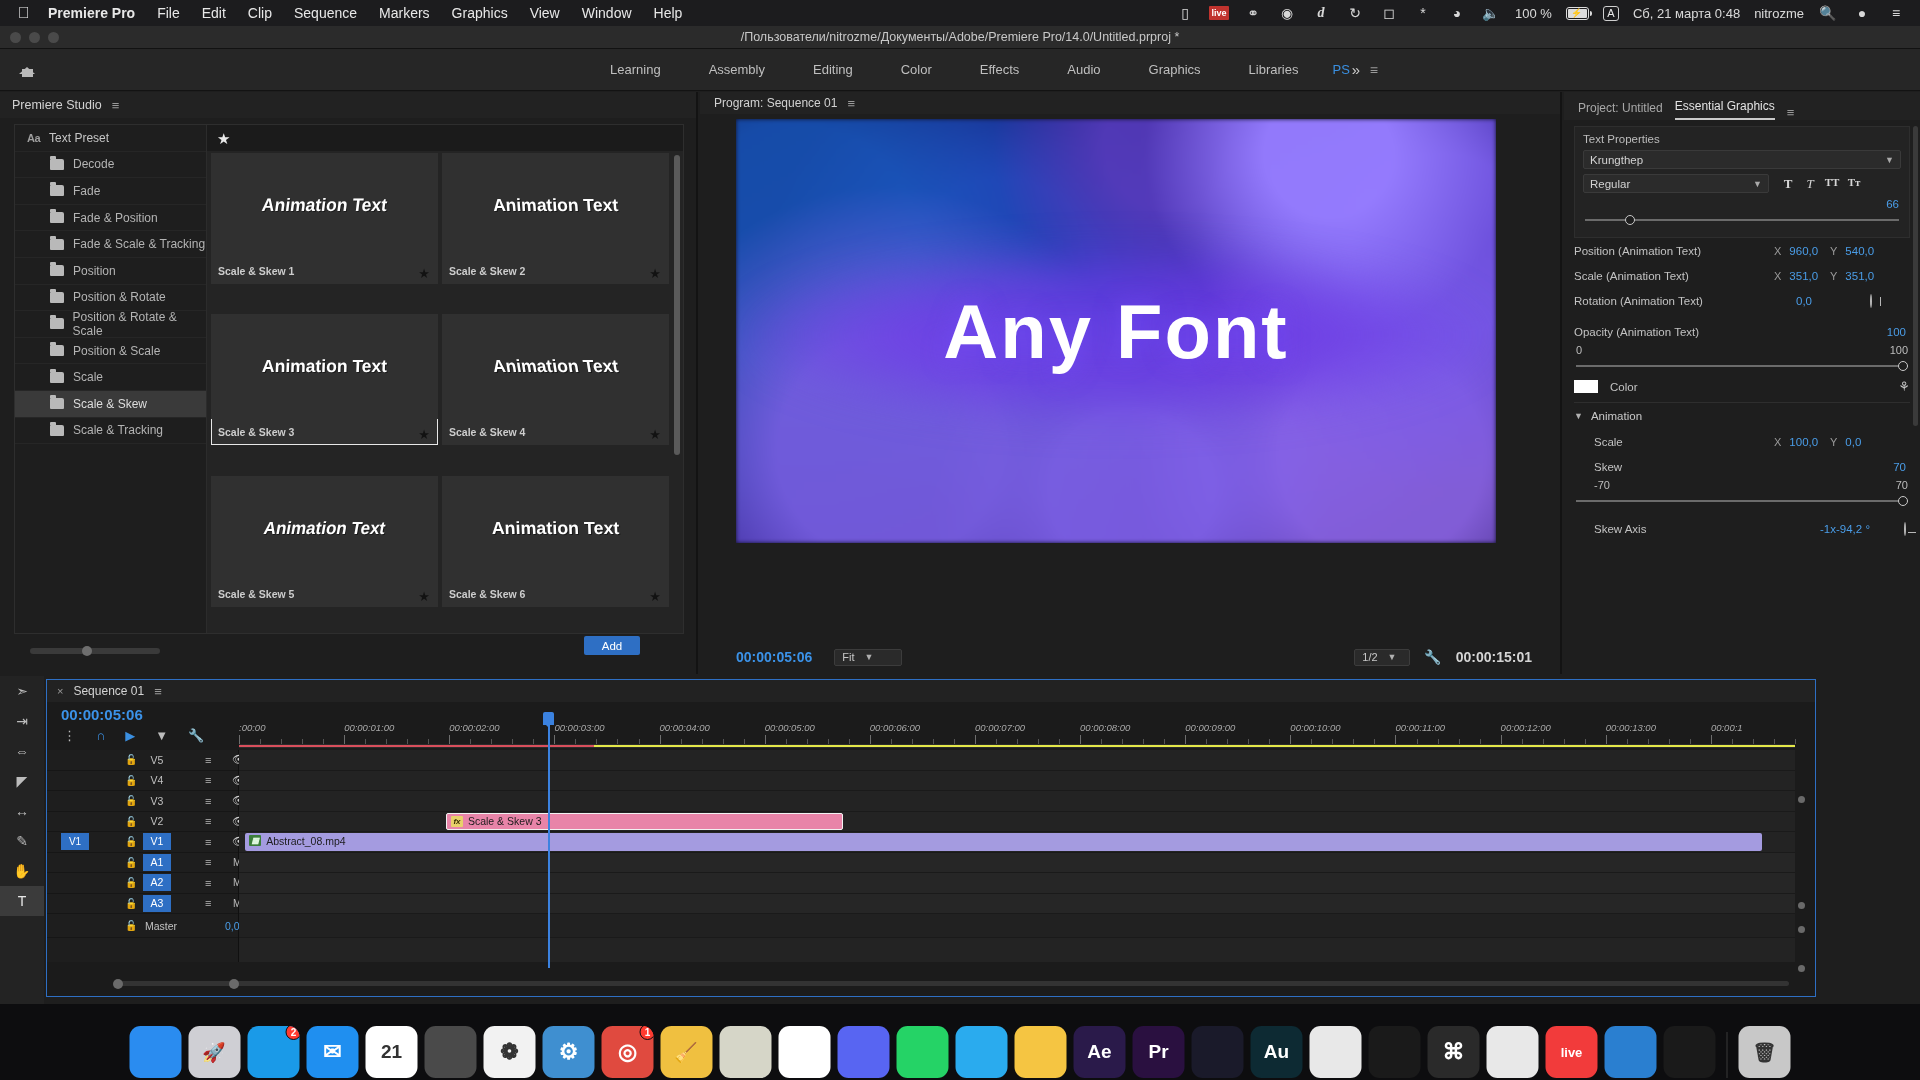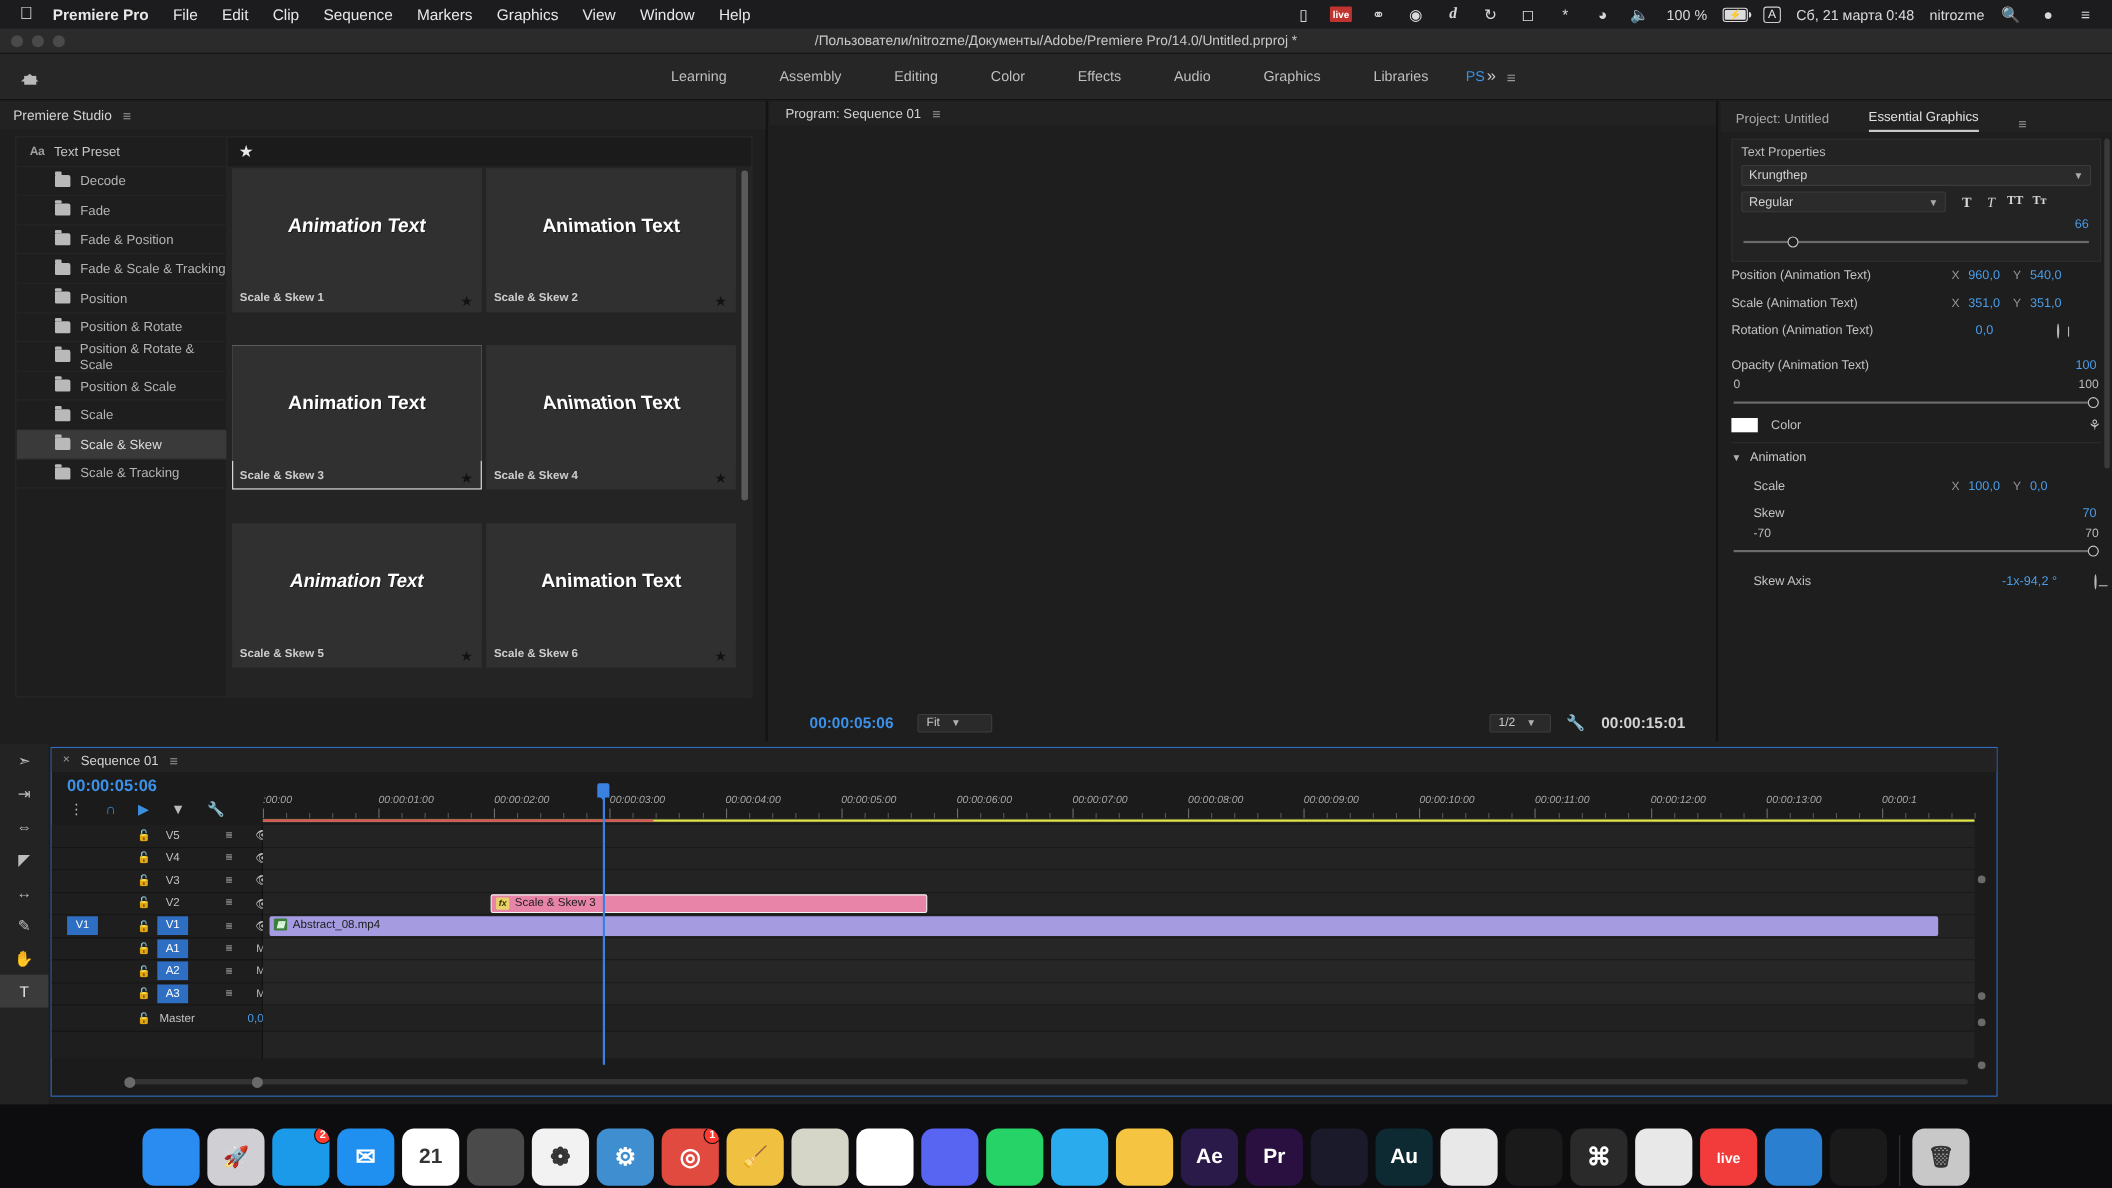--- a/index.html
+++ b/index.html
@@ -132,21 +132,21 @@
   #phead:after{content:"";position:absolute;left:0;top:11px;border-left:5.5px solid transparent;
      border-right:5.5px solid transparent;border-top:6px solid #3b82e0;}
   #transport{ position:absolute; left:0; right:0; top:612px; height:30px; display:flex;
      align-items:center; justify-content:center; gap:26px;}
   .tbtn{ width:17px; height:17px; display:flex; align-items:center; justify-content:center;
      color:#b0b0b0; font-size:13px;}
   #plusBtn{ position:absolute; right:28px; top:617px; color:#c6c6c6; font-size:17px;}
 
   
   #egp{ left:1564px; top:0; width:356px; height:582px; background:#1e1e1e;}
-  #egpTabs{ height:28px; background:#222; display:flex; align-items:flex-end; gap:36px; padding:0 14px 0 14px;}
+  #egpTabs{ height:28px; background:#222; display:flex; align-items:flex-end; gap:12px; padding:0 14px 0 14px;}
   #egpTabs .pt{ font-size:12px; padding-bottom:5px; color:#a8a8a8;}
   #egpTabs .pt.act{ color:#e3e3e3; border-bottom:2px solid #c9c9c9;}
   #egpBody{ position:absolute; left:0; top:28px; right:0; bottom:0; padding:6px 10px 0 10px;}
   .tpBox{ background:#232323; border:1px solid #2e2e2e; padding:6px 8px 10px 8px; margin-bottom:0;}
   .tpLabel{ color:#bdbdbd; font-size:11.5px; margin-bottom:5px;}
   .ddl{ height:19px; background:#2b2b2b; border:1px solid #3a3a3a; display:flex; align-items:center;
      justify-content:space-between; padding:0 6px; color:#d2d2d2; font-size:11.5px; border-radius:2px;}
   .ddl .cv{ font-size:9px; color:#aaa;}
   .styleRow{ display:flex; align-items:center; gap:0; margin-top:5px;}
   .styleRow .ddl{ flex:1; max-width:186px;}
@@ -434,26 +434,37 @@
                 </div>
               <div class="lbl">Scale &amp; Skew 6</div>
               <div class="st">★</div>
             </div>
           </div>
           <div id="gridScroll">
               <i></i>
             </div>
         </div>
       </div>
+      <div id="studioFooter">
+        <div id="hscroll">
+            <i></i>
+          </div>
+        <div id="addBtn">Add</div>
+      </div>
     </div>
 
     <div class="panel" id="program">
       <div id="progHead">
         <span class="t">Program: Sequence 01</span>
         <span class="pburger">≡</span>
+      </div>
+      <div id="video">
+        <div class="bg"></div>
+        <div class="glow"></div>
+        <div id="vidtext">Any Font</div>
       </div>
       <div id="progCtrlRow">
         <span class="tcblue" style="margin-left:36px;">00:00:05:06</span>
         <span class="selbox" style="margin-left:22px;width:68px;">
           <span>Fit</span>
           <span class="cv">▼</span>
         </span>
         <span class="selbox" style="margin-left:auto;width:56px;">
           <span>1/2</span>
           <span class="cv">▼</span>

